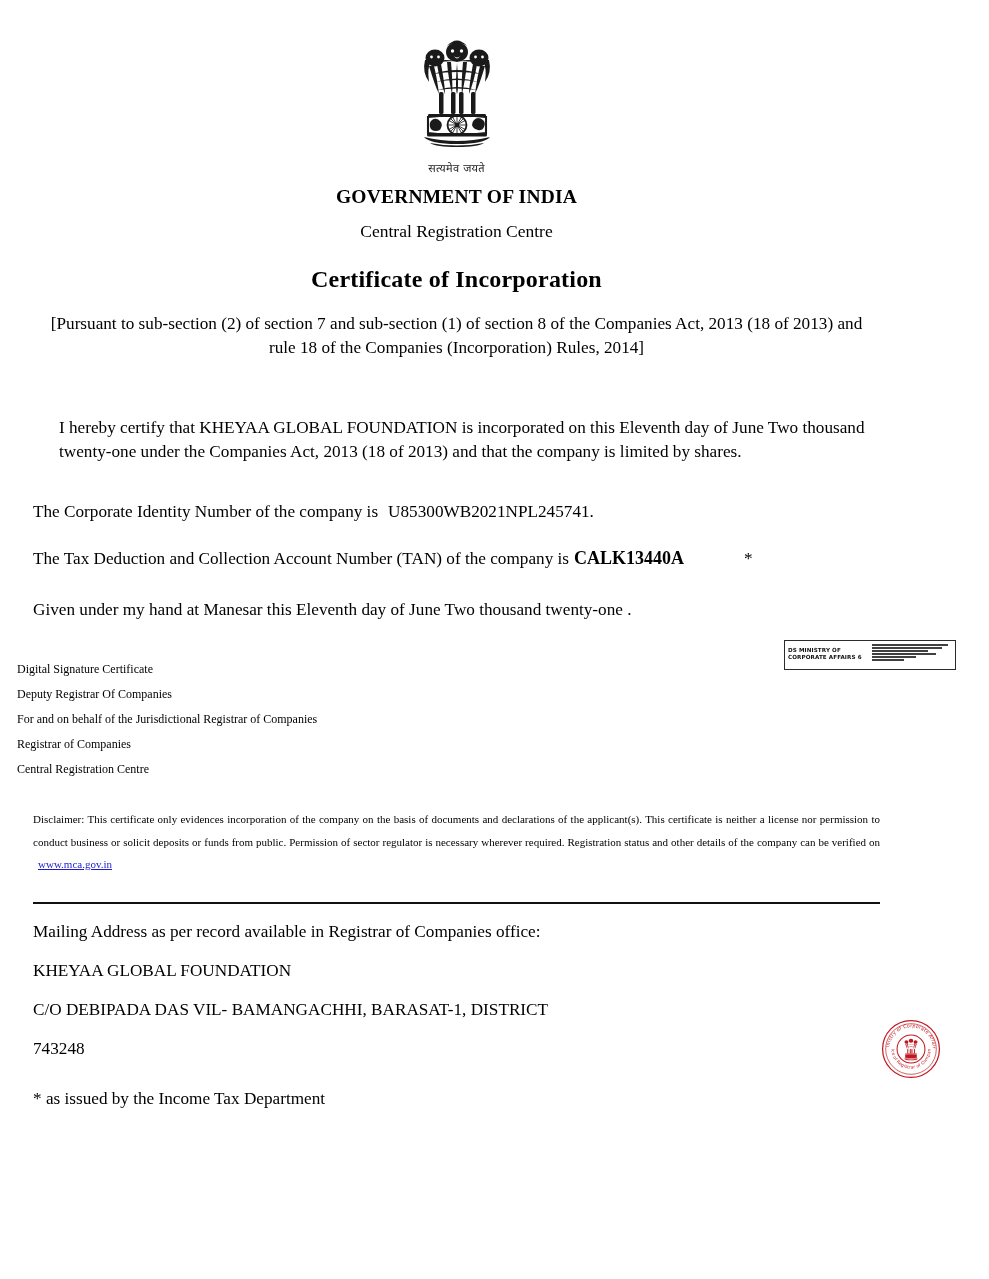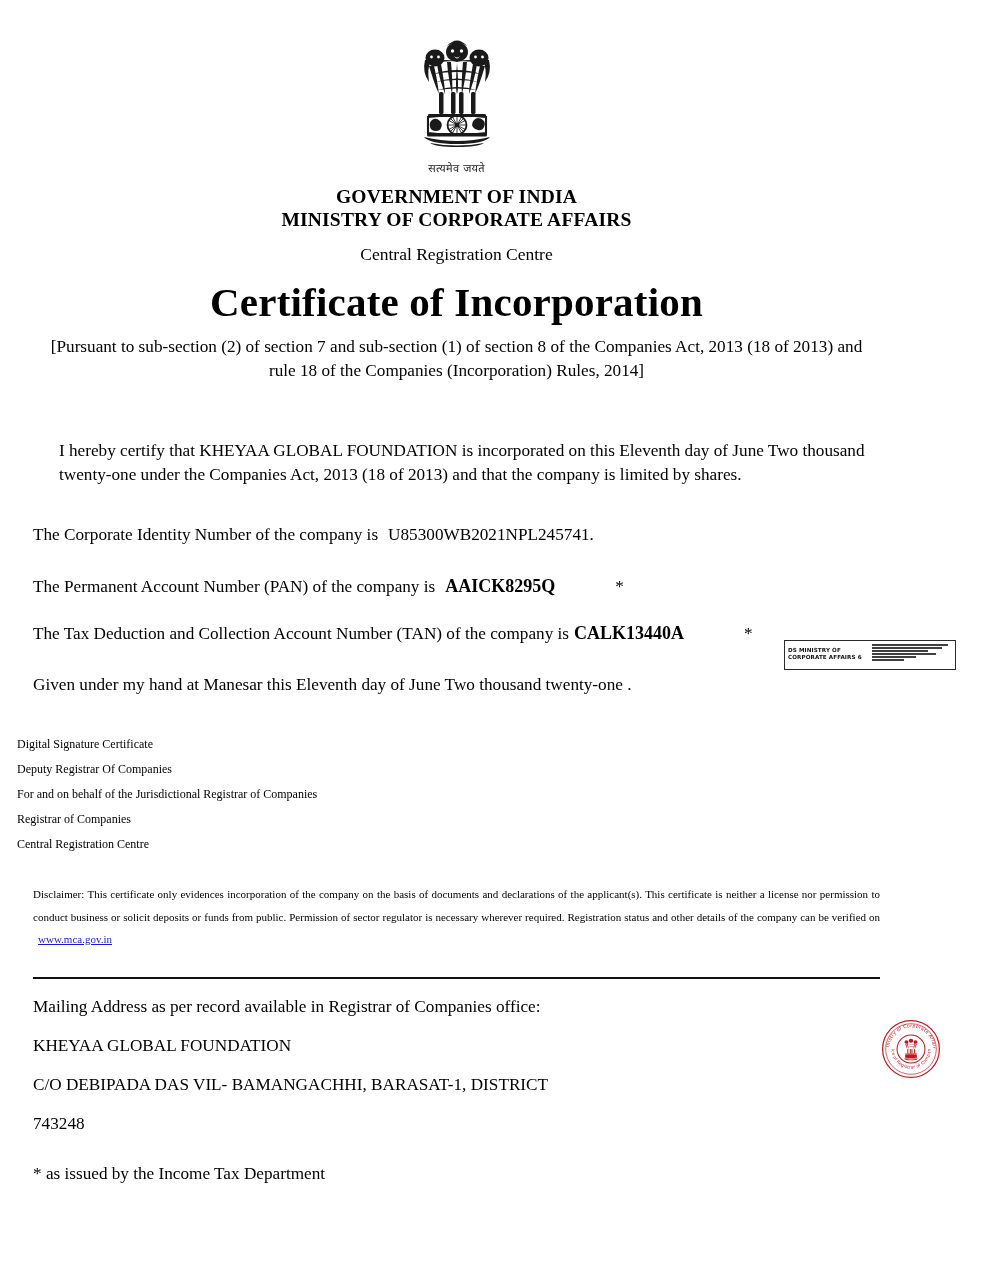--- a/index.html
+++ b/index.html
@@ -59,21 +59,21 @@
   }
   .crc-line {
     text-align: center;
     font-size: 17.5px;
     line-height: 21px;
     margin-top: 13px;
   }
   .cert-title {
     text-align: center;
     font-weight: bold;
-    font-size: 41px;
+    font-size: 24px;
     line-height: 38px;
     margin-top: 18px;
     letter-spacing: 0.2px;
   }
   .pursuant {
     text-align: center;
     font-size: 17.2px;
     line-height: 24px;
     margin: 14px 28px 0 28px;
   }
@@ -257,40 +257,36 @@
 
           <path d="M13 107 q33 8 66 0 q-6 7 -33 7 q-27 0 -33 -7 z"></path>
           <path d="M19 113 q27 5 54 0 q-6 4 -27 4 q-21 0 -27 -4 z"></path>
         </g>
       </svg>
     </span>
     <div class="emblem-motto">सत्यमेव जयते</div>
   </div>
 
   <div class="gov-line">GOVERNMENT OF INDIA</div>
-  <div class="ministry-line">MINISTRY OF CORPORATE AFFAIRS</div>
   <div class="crc-line">Central Registration Centre</div>
   <div class="cert-title">Certificate of Incorporation</div>
   <div class="pursuant">
     <span>[Pursuant to sub-section (2) of section 7 and sub-section (1) of section 8 of the Companies Act, 2013 (18 of 2013) and</span>
     <br>
     <span>rule 18 of the Companies (Incorporation) Rules, 2014]</span>
   </div>
 
   <div class="body-block">
 
     <div class="para-certify">I hereby certify that KHEYAA GLOBAL FOUNDATION is incorporated on this Eleventh day of June Two thousand twenty-one under the Companies Act, 2013 (18 of 2013) and that the company is limited by shares.</div>
 
     <div class="para-cin">
       <span>The Corporate Identity Number of the company is</span><span class="sp"></span><span class="sp"></span><span>U85300WB2021NPL245741.</span>
     </div>
 
-    <div class="para-pan">
-      <span>The Permanent Account Number (PAN) of the company is</span><span class="sp"></span><span class="sp"></span><span class="bold-val">AAICK8295Q</span><span class="gap-a"></span><span class="star">*</span>
-    </div>
 
     <div class="para-tan">
       <span>The Tax Deduction and Collection Account Number (TAN) of the company is</span><span class="sp"></span><span class="bold-val">CALK13440A</span><span class="gap-b"></span><span class="star">*</span>
     </div>
 
     <div class="para-given">Given under my hand at Manesar this Eleventh day of June Two thousand twenty-one .</div>
   </div>
 
   <div class="dsc-stamp">
     <div class="dsc-left">

